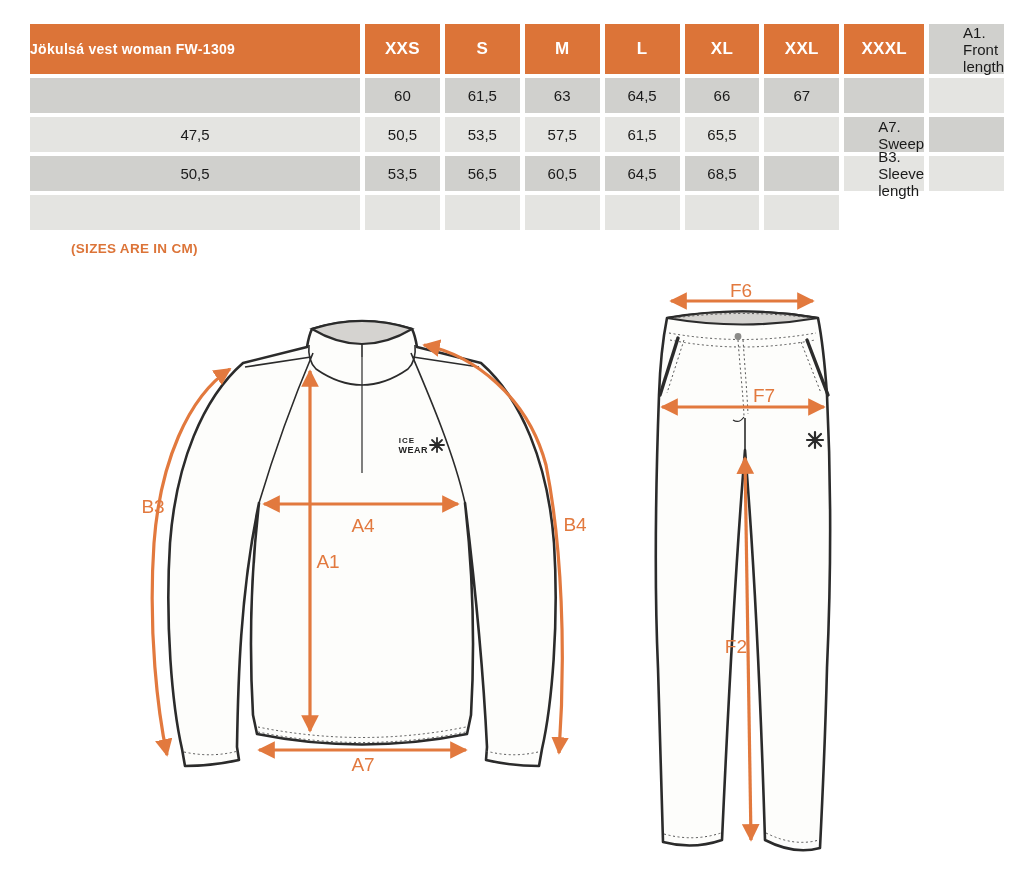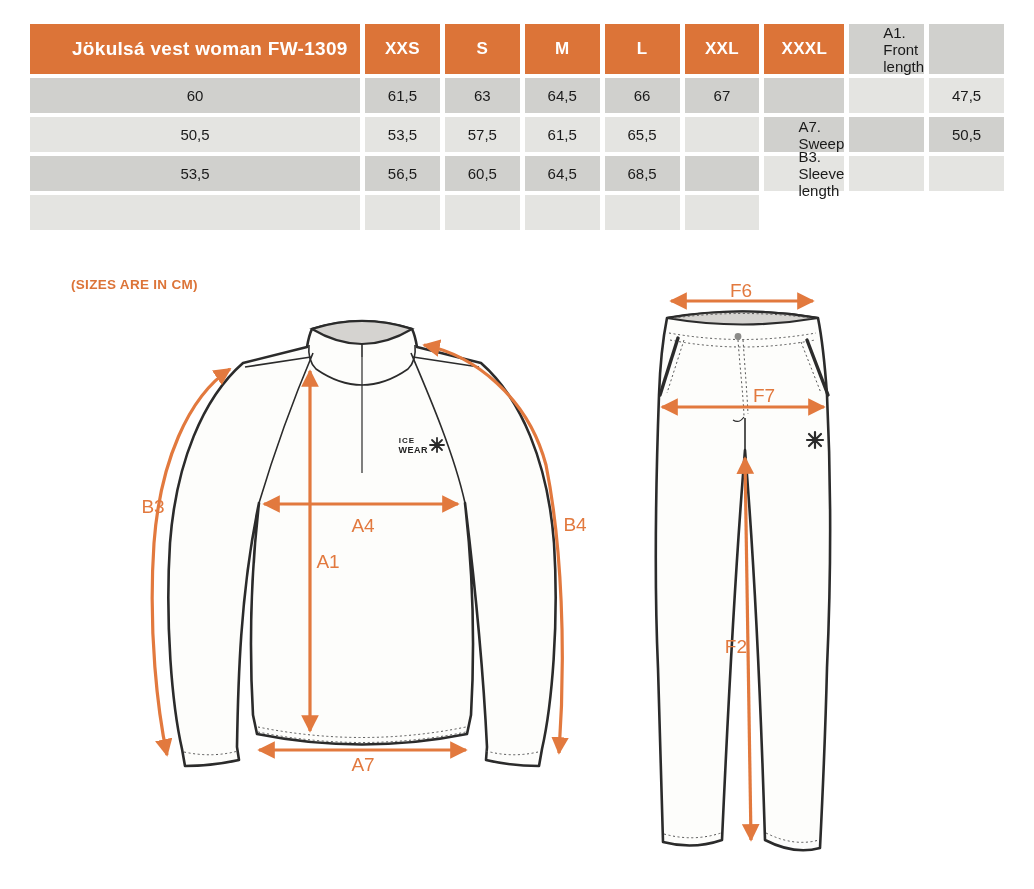--- a/index.html
+++ b/index.html
@@ -19,32 +19,32 @@
     display:grid;
     grid-template-columns:330px repeat(8,1fr);
     grid-template-rows:50px repeat(4,35px);
     column-gap:5px;row-gap:4px;
   }
   .hcell{
     background:var(--orange);color:#fff;font-weight:bold;
     display:flex;align-items:center;justify-content:center;
     font-size:17px;letter-spacing:.3px;
   }
-  .hlabel{justify-content:flex-start;padding-left:42px;font-size:19px}
+  .hlabel{justify-content:flex-start;font-size:14px}
   .cell{
     display:flex;align-items:center;justify-content:center;
     font-size:15px;color:#1a1a1a;
   }
   .cell.label{justify-content:flex-start;padding-left:34px}
   .cell.dark{background:var(--row-dark)}
   .cell.light{background:var(--row-light)}
 
   .units-note{
     position:absolute;left:71px;top:241px;
-    color:var(--orange);font-size:13.5px;font-weight:600;letter-spacing:.3px;margin-top:36px;
+    color:var(--orange);font-size:13.5px;font-weight:600;letter-spacing:.3px;
   }
 
   
   .diagram{position:absolute}
   #sweater-svg{left:118px;top:293px}
   #pants-svg{left:618px;top:278px}
 
   .outline{fill:#FDFDFB;stroke:var(--line);stroke-width:2.6;stroke-linejoin:round}
   .opening{fill:#D5D3D0;stroke:var(--line);stroke-width:2.2}
   .seam{fill:none;stroke:var(--line);stroke-width:1.6}
@@ -61,20 +61,21 @@
 <body>
 
 <div class="page">
 
   <div class="size-table" id="size-table">
       <div class="hcell hlabel">Jökulsá vest woman FW-1309</div>
       <div class="hcell">XXS</div>
       <div class="hcell">S</div>
       <div class="hcell">M</div>
       <div class="hcell">L</div>
+      <div class="hcell">XL</div>
       <div class="hcell">XXL</div>
       <div class="hcell">XXXL</div>
       <div class="cell label dark">A1. Front length</div>
       <div class="cell val dark"></div>
       <div class="cell val dark">60</div>
       <div class="cell val dark">61,5</div>
       <div class="cell val dark">63</div>
       <div class="cell val dark">64,5</div>
       <div class="cell val dark">66</div>
       <div class="cell val dark">67</div>

